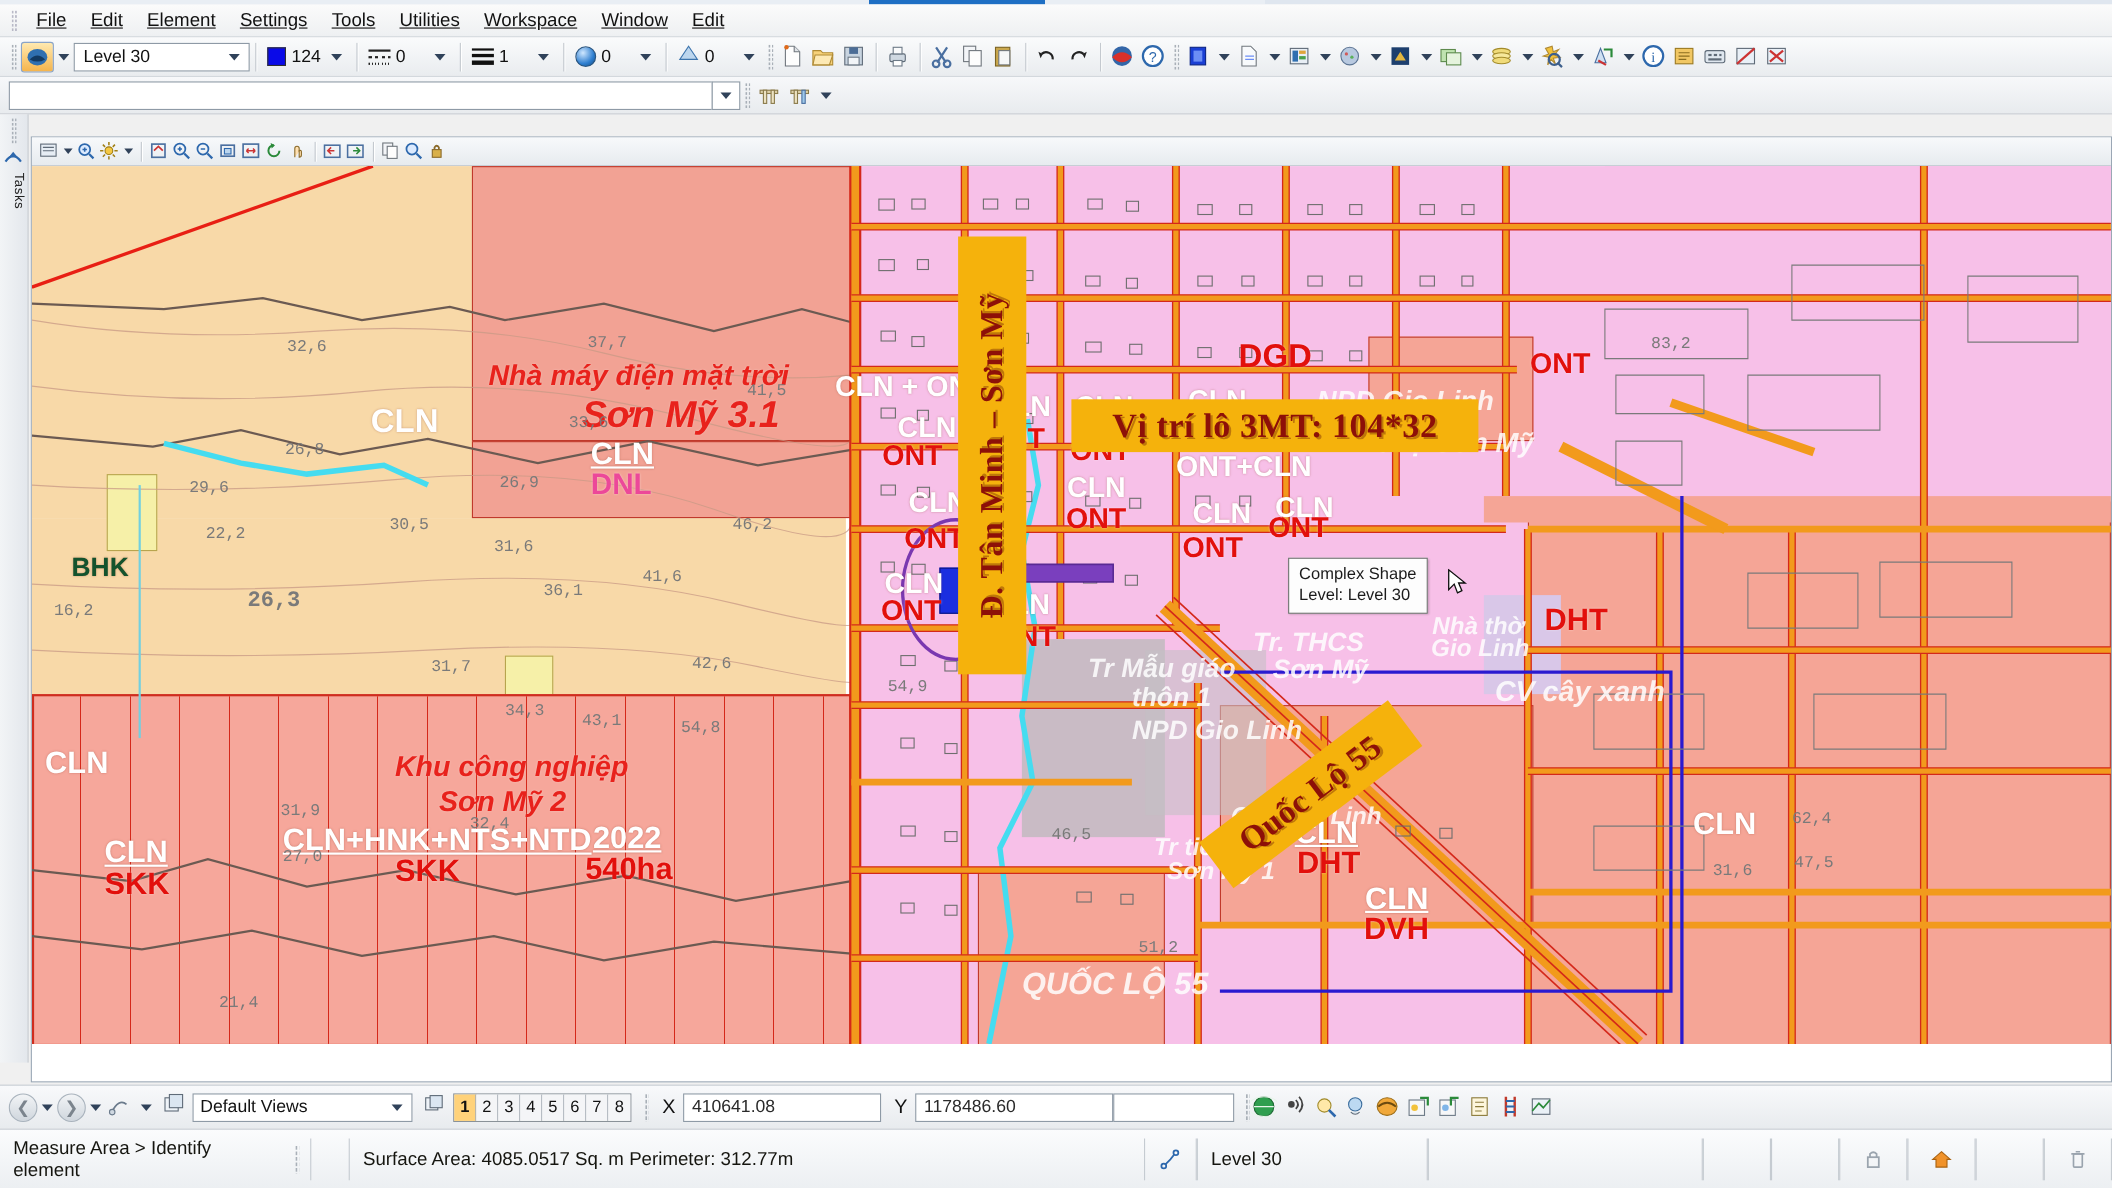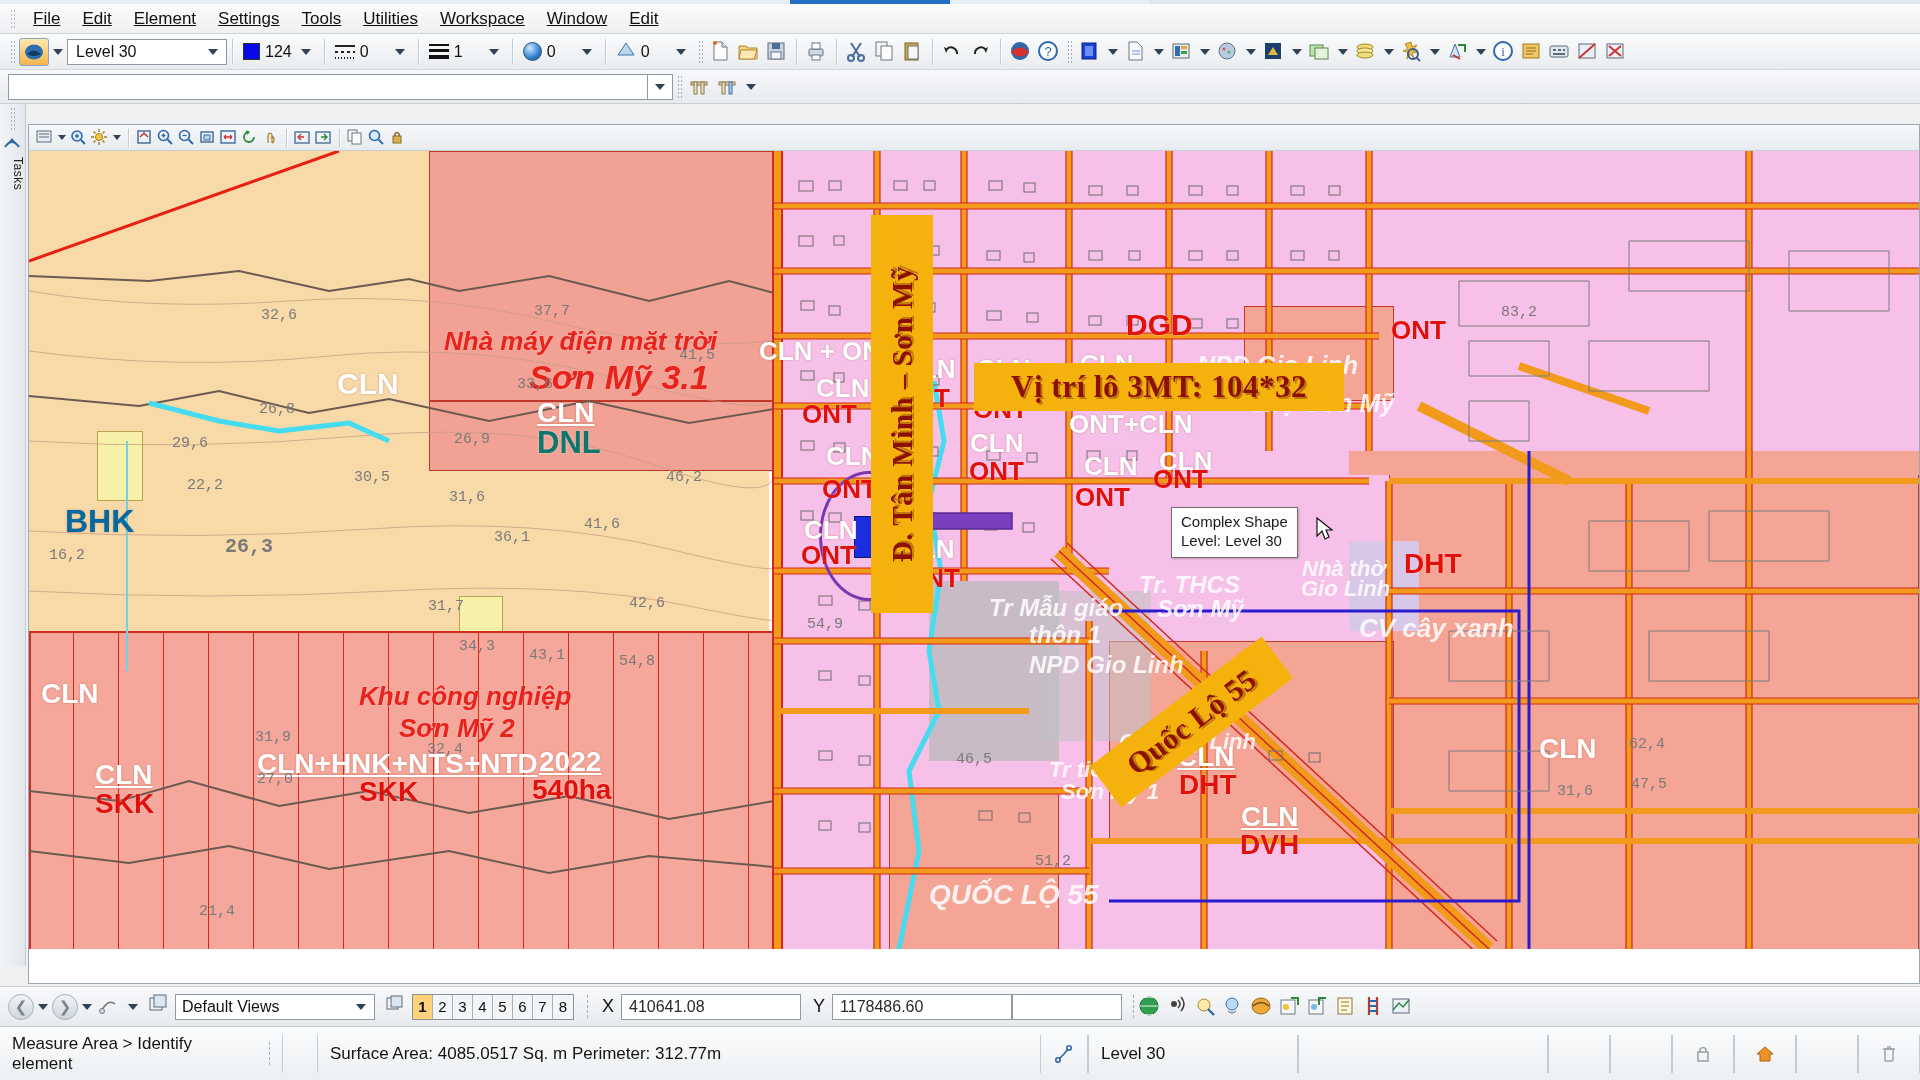--- a/index.html
+++ b/index.html
@@ -858,23 +858,23 @@
         </svg>
 
         <div id="red-italic-layer">
             <div class="mtext red-it" style="left: 415px; top: 175px; font-size: 26px; text-shadow: rgba(255, 255, 255, 0.35) 0px 0px 2px;">Nhà máy điện mặt trời</div>
             <div class="mtext red-it" style="left: 500px; top: 207px; font-size: 34px; text-shadow: rgba(255, 255, 255, 0.35) 0px 0px 2px;">Sơn Mỹ 3.1</div>
             <div class="mtext red-it" style="left: 330px; top: 530px; font-size: 26px; text-shadow: rgba(255, 255, 255, 0.35) 0px 0px 2px;">Khu công nghiệp</div>
             <div class="mtext red-it" style="left: 370px; top: 562px; font-size: 26px; text-shadow: rgba(255, 255, 255, 0.35) 0px 0px 2px;">Sơn Mỹ 2</div>
           </div>
         <div id="code-layer">
             <div class="mtext wht" style="left: 308px; top: 216px; font-size: 30px; color: rgb(255, 255, 255); text-shadow: rgba(140, 60, 40, 0.45) 0px 0px 2px;">CLN</div>
-            <div class="mtext wht" style="left: 36px; top: 352px; font-size: 32px; color: #0369a1; text-shadow: rgba(140, 60, 40, 0.45) 0px 0px 2px;">BHK</div>
+            <div class="mtext wht" style="left: 36px; top: 352px; font-size: 24px; color: #14532d; text-shadow: rgba(140, 60, 40, 0.45) 0px 0px 2px;">BHK</div>
             <div class="mtext wht ul" style="left: 508px; top: 246px; font-size: 28px; color: rgb(255, 255, 255); text-shadow: rgba(140, 60, 40, 0.45) 0px 0px 2px;">CLN</div>
-            <div class="mtext red" style="left: 508px; top: 274px; font-size: 31px; color: #0f766e; text-shadow: rgba(255, 255, 255, 0.5) 0px 0px 2px;">DNL</div>
+            <div class="mtext red" style="left: 508px; top: 274px; font-size: 27px; color: #ec4899; text-shadow: rgba(255, 255, 255, 0.5) 0px 0px 2px;">DNL</div>
             <div class="mtext wht" style="left: 12px; top: 527px; font-size: 28px; color: rgb(255, 255, 255); text-shadow: rgba(140, 60, 40, 0.45) 0px 0px 2px;">CLN</div>
             <div class="mtext wht ul" style="left: 66px; top: 608px; font-size: 28px; color: rgb(255, 255, 255); text-shadow: rgba(140, 60, 40, 0.45) 0px 0px 2px;">CLN</div>
             <div class="mtext red" style="left: 66px; top: 637px; font-size: 28px; color: rgb(226, 16, 12); text-shadow: rgba(255, 255, 255, 0.5) 0px 0px 2px;">SKK</div>
             <div class="mtext wht ul" style="left: 228px; top: 597px; font-size: 28px; color: rgb(255, 255, 255); text-shadow: rgba(140, 60, 40, 0.45) 0px 0px 2px;">CLN+HNK+NTS+NTD</div>
             <div class="mtext red" style="left: 330px; top: 625px; font-size: 28px; color: rgb(226, 16, 12); text-shadow: rgba(255, 255, 255, 0.5) 0px 0px 2px;">SKK</div>
             <div class="mtext wht ul" style="left: 510px; top: 595px; font-size: 28px; color: rgb(255, 255, 255); text-shadow: rgba(140, 60, 40, 0.45) 0px 0px 2px;">2022</div>
             <div class="mtext red" style="left: 503px; top: 623px; font-size: 28px; color: rgb(226, 16, 12); text-shadow: rgba(255, 255, 255, 0.5) 0px 0px 2px;">540ha</div>
             <div class="mtext wht" style="left: 730px; top: 185px; font-size: 26px; color: rgb(255, 255, 255); text-shadow: rgba(140, 60, 40, 0.45) 0px 0px 2px;">CLN + ONT</div>
             <div class="mtext wht" style="left: 787px; top: 222px; font-size: 26px; color: rgb(255, 255, 255); text-shadow: rgba(140, 60, 40, 0.45) 0px 0px 2px;">CLN</div>
             <div class="mtext red" style="left: 773px; top: 248px; font-size: 26px; color: rgb(226, 16, 12); text-shadow: rgba(255, 255, 255, 0.5) 0px 0px 2px;">ONT</div>
@@ -931,21 +931,21 @@
             <div class="mtext grey-num" style="left: 143px; top: 284px; font-size: 15px; font-weight: normal;">29,6</div>
             <div class="mtext grey-num" style="left: 425px; top: 280px; font-size: 15px; font-weight: normal;">26,9</div>
             <div class="mtext grey-num" style="left: 158px; top: 326px; font-size: 15px; font-weight: normal;">22,2</div>
             <div class="mtext grey-num" style="left: 325px; top: 318px; font-size: 15px; font-weight: normal;">30,5</div>
             <div class="mtext grey-num" style="left: 637px; top: 318px; font-size: 15px; font-weight: normal;">46,2</div>
             <div class="mtext grey-num" style="left: 420px; top: 338px; font-size: 15px; font-weight: normal;">31,6</div>
             <div class="mtext grey-num" style="left: 20px; top: 396px; font-size: 15px; font-weight: normal;">16,2</div>
             <div class="mtext grey-num" style="left: 196px; top: 384px; font-size: 20px; font-weight: bold;">26,3</div>
             <div class="mtext grey-num" style="left: 555px; top: 365px; font-size: 15px; font-weight: normal;">41,6</div>
             <div class="mtext grey-num" style="left: 465px; top: 378px; font-size: 15px; font-weight: normal;">36,1</div>
-            <div class="mtext grey-num" style="left: 363px; top: 447px; font-size: 15px; font-weight: normal; margin-left: 36px;">31,7</div>
+            <div class="mtext grey-num" style="left: 363px; top: 447px; font-size: 15px; font-weight: normal;">31,7</div>
             <div class="mtext grey-num" style="left: 600px; top: 444px; font-size: 15px; font-weight: normal;">42,6</div>
             <div class="mtext grey-num" style="left: 430px; top: 487px; font-size: 15px; font-weight: normal;">34,3</div>
             <div class="mtext grey-num" style="left: 590px; top: 502px; font-size: 15px; font-weight: normal;">54,8</div>
             <div class="mtext grey-num" style="left: 500px; top: 496px; font-size: 15px; font-weight: normal;">43,1</div>
             <div class="mtext grey-num" style="left: 226px; top: 578px; font-size: 15px; font-weight: normal;">31,9</div>
             <div class="mtext grey-num" style="left: 398px; top: 590px; font-size: 15px; font-weight: normal;">32,4</div>
             <div class="mtext grey-num" style="left: 228px; top: 620px; font-size: 15px; font-weight: normal;">27,0</div>
             <div class="mtext grey-num" style="left: 170px; top: 752px; font-size: 15px; font-weight: normal;">21,4</div>
             <div class="mtext grey-num" style="left: 778px; top: 465px; font-size: 15px; font-weight: normal;">54,9</div>
             <div class="mtext grey-num" style="left: 927px; top: 600px; font-size: 15px; font-weight: normal;">46,5</div>

